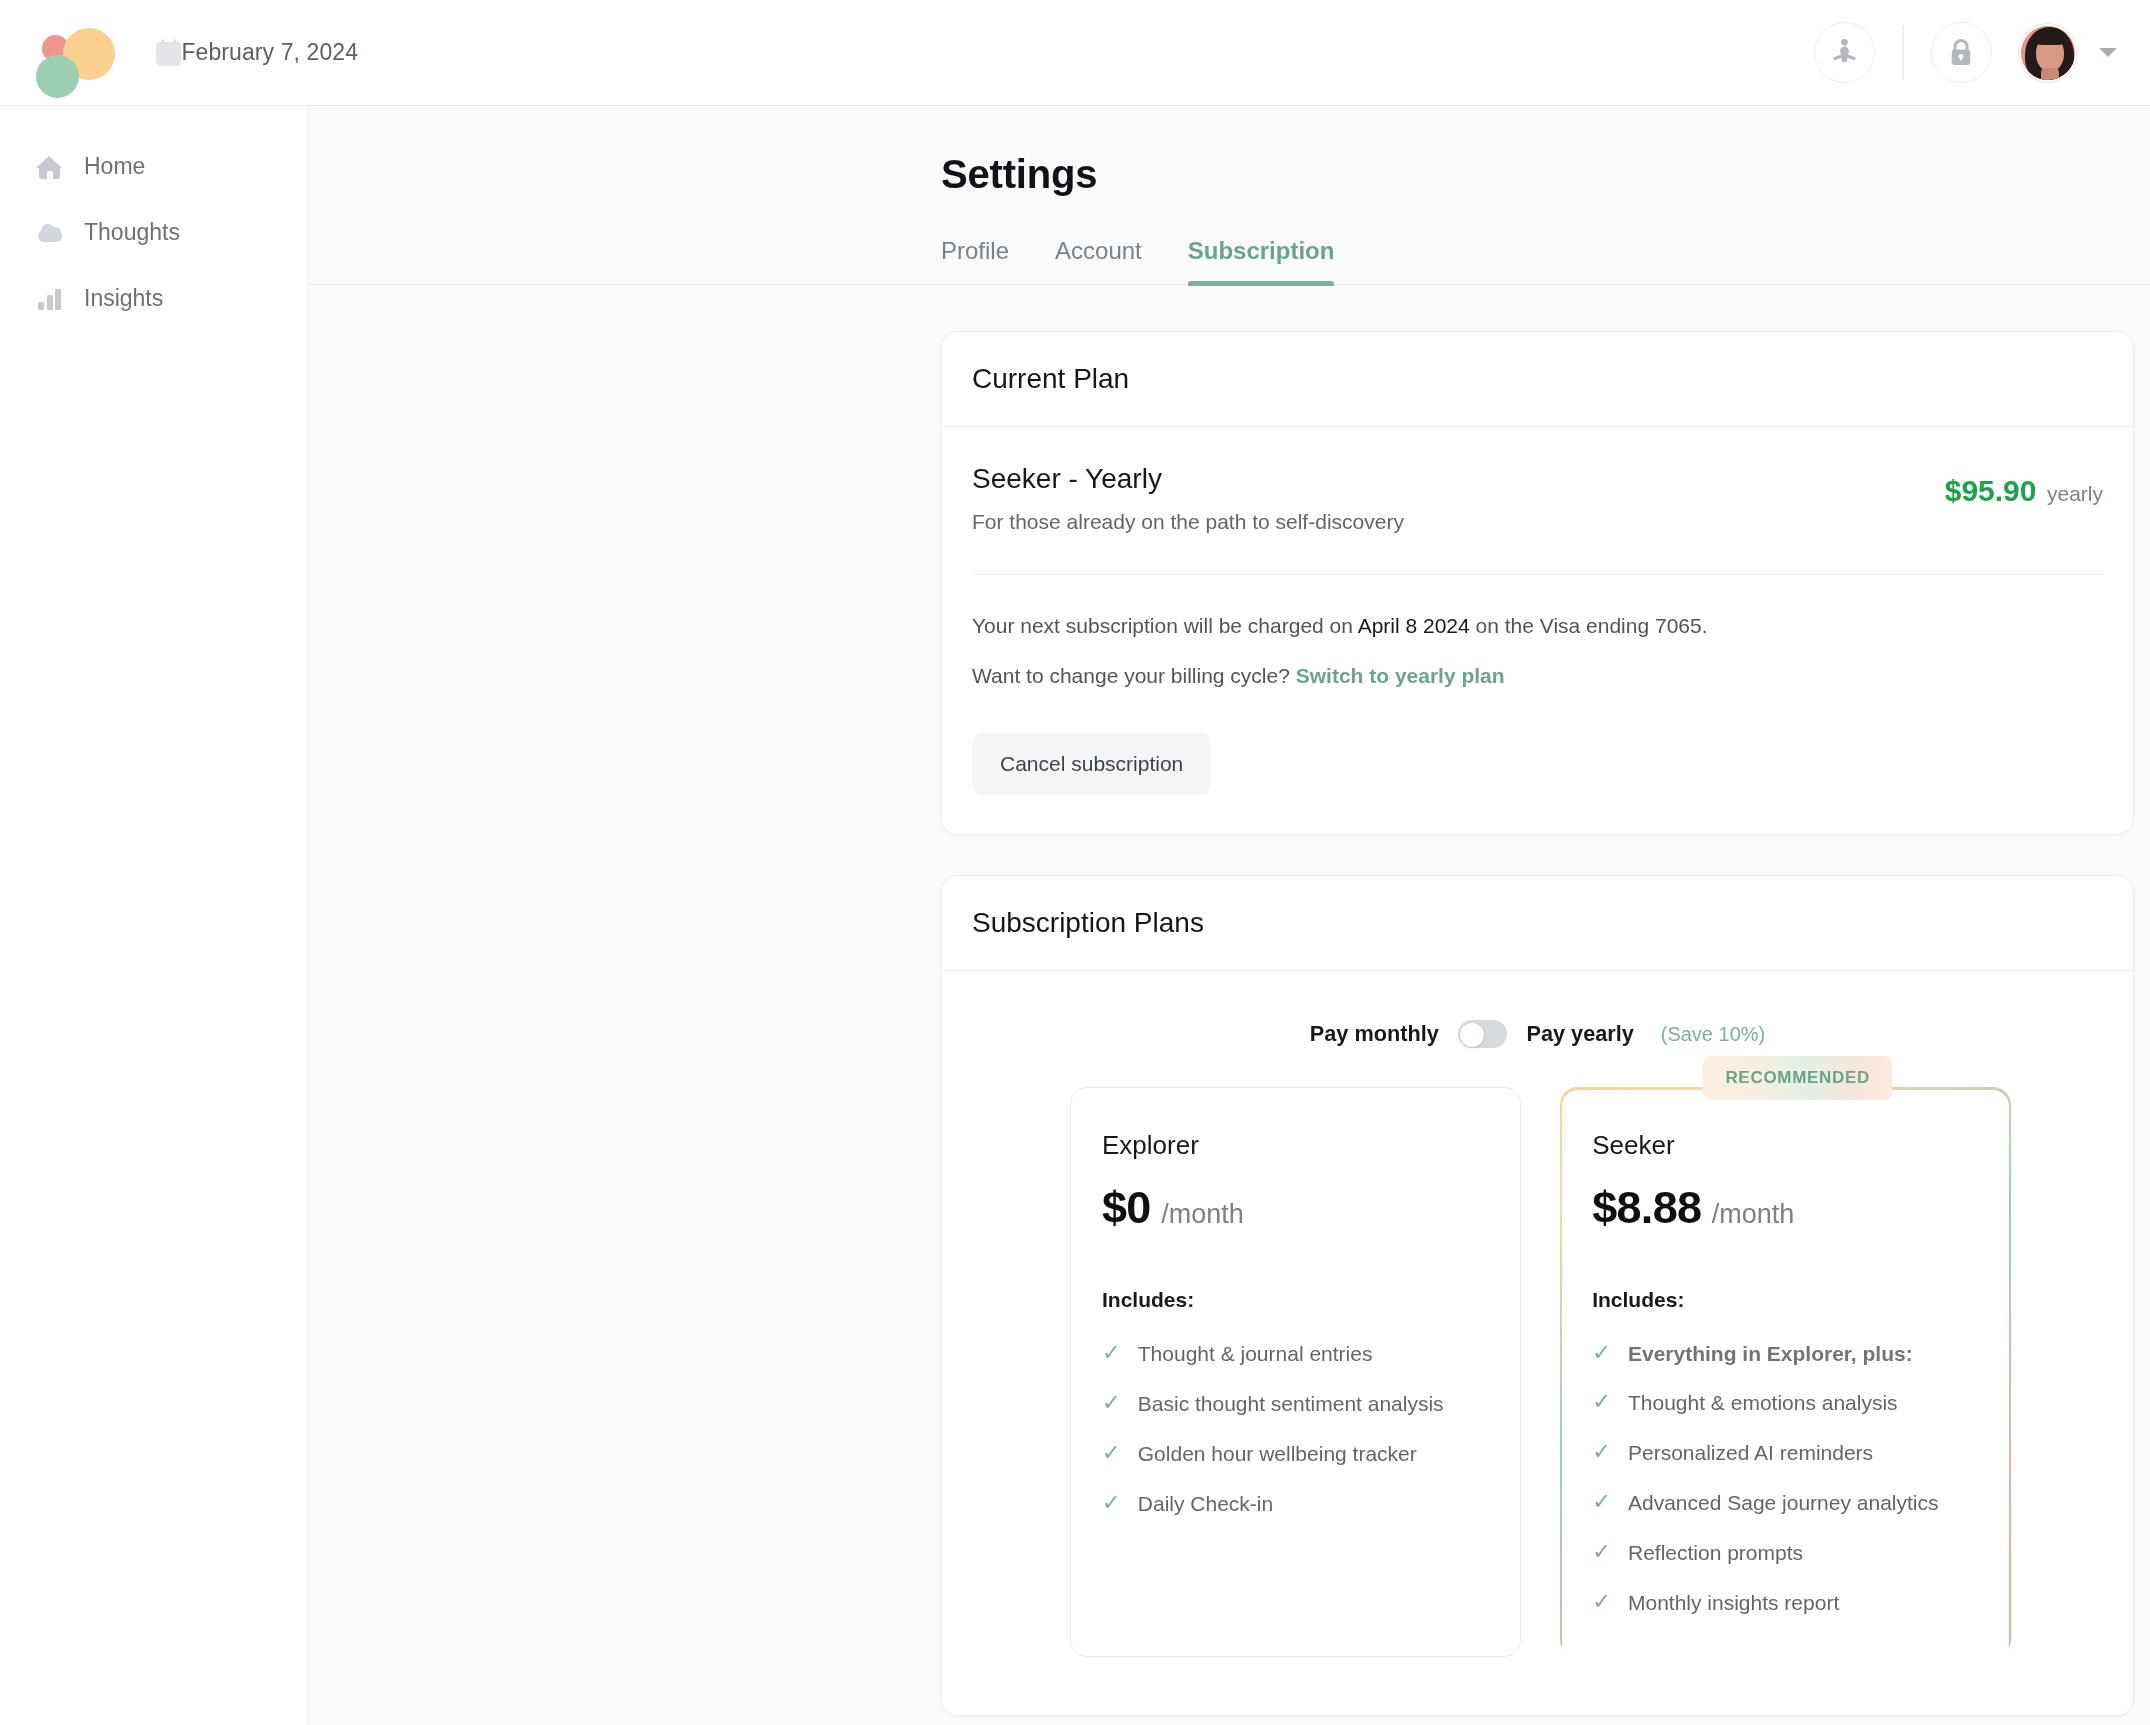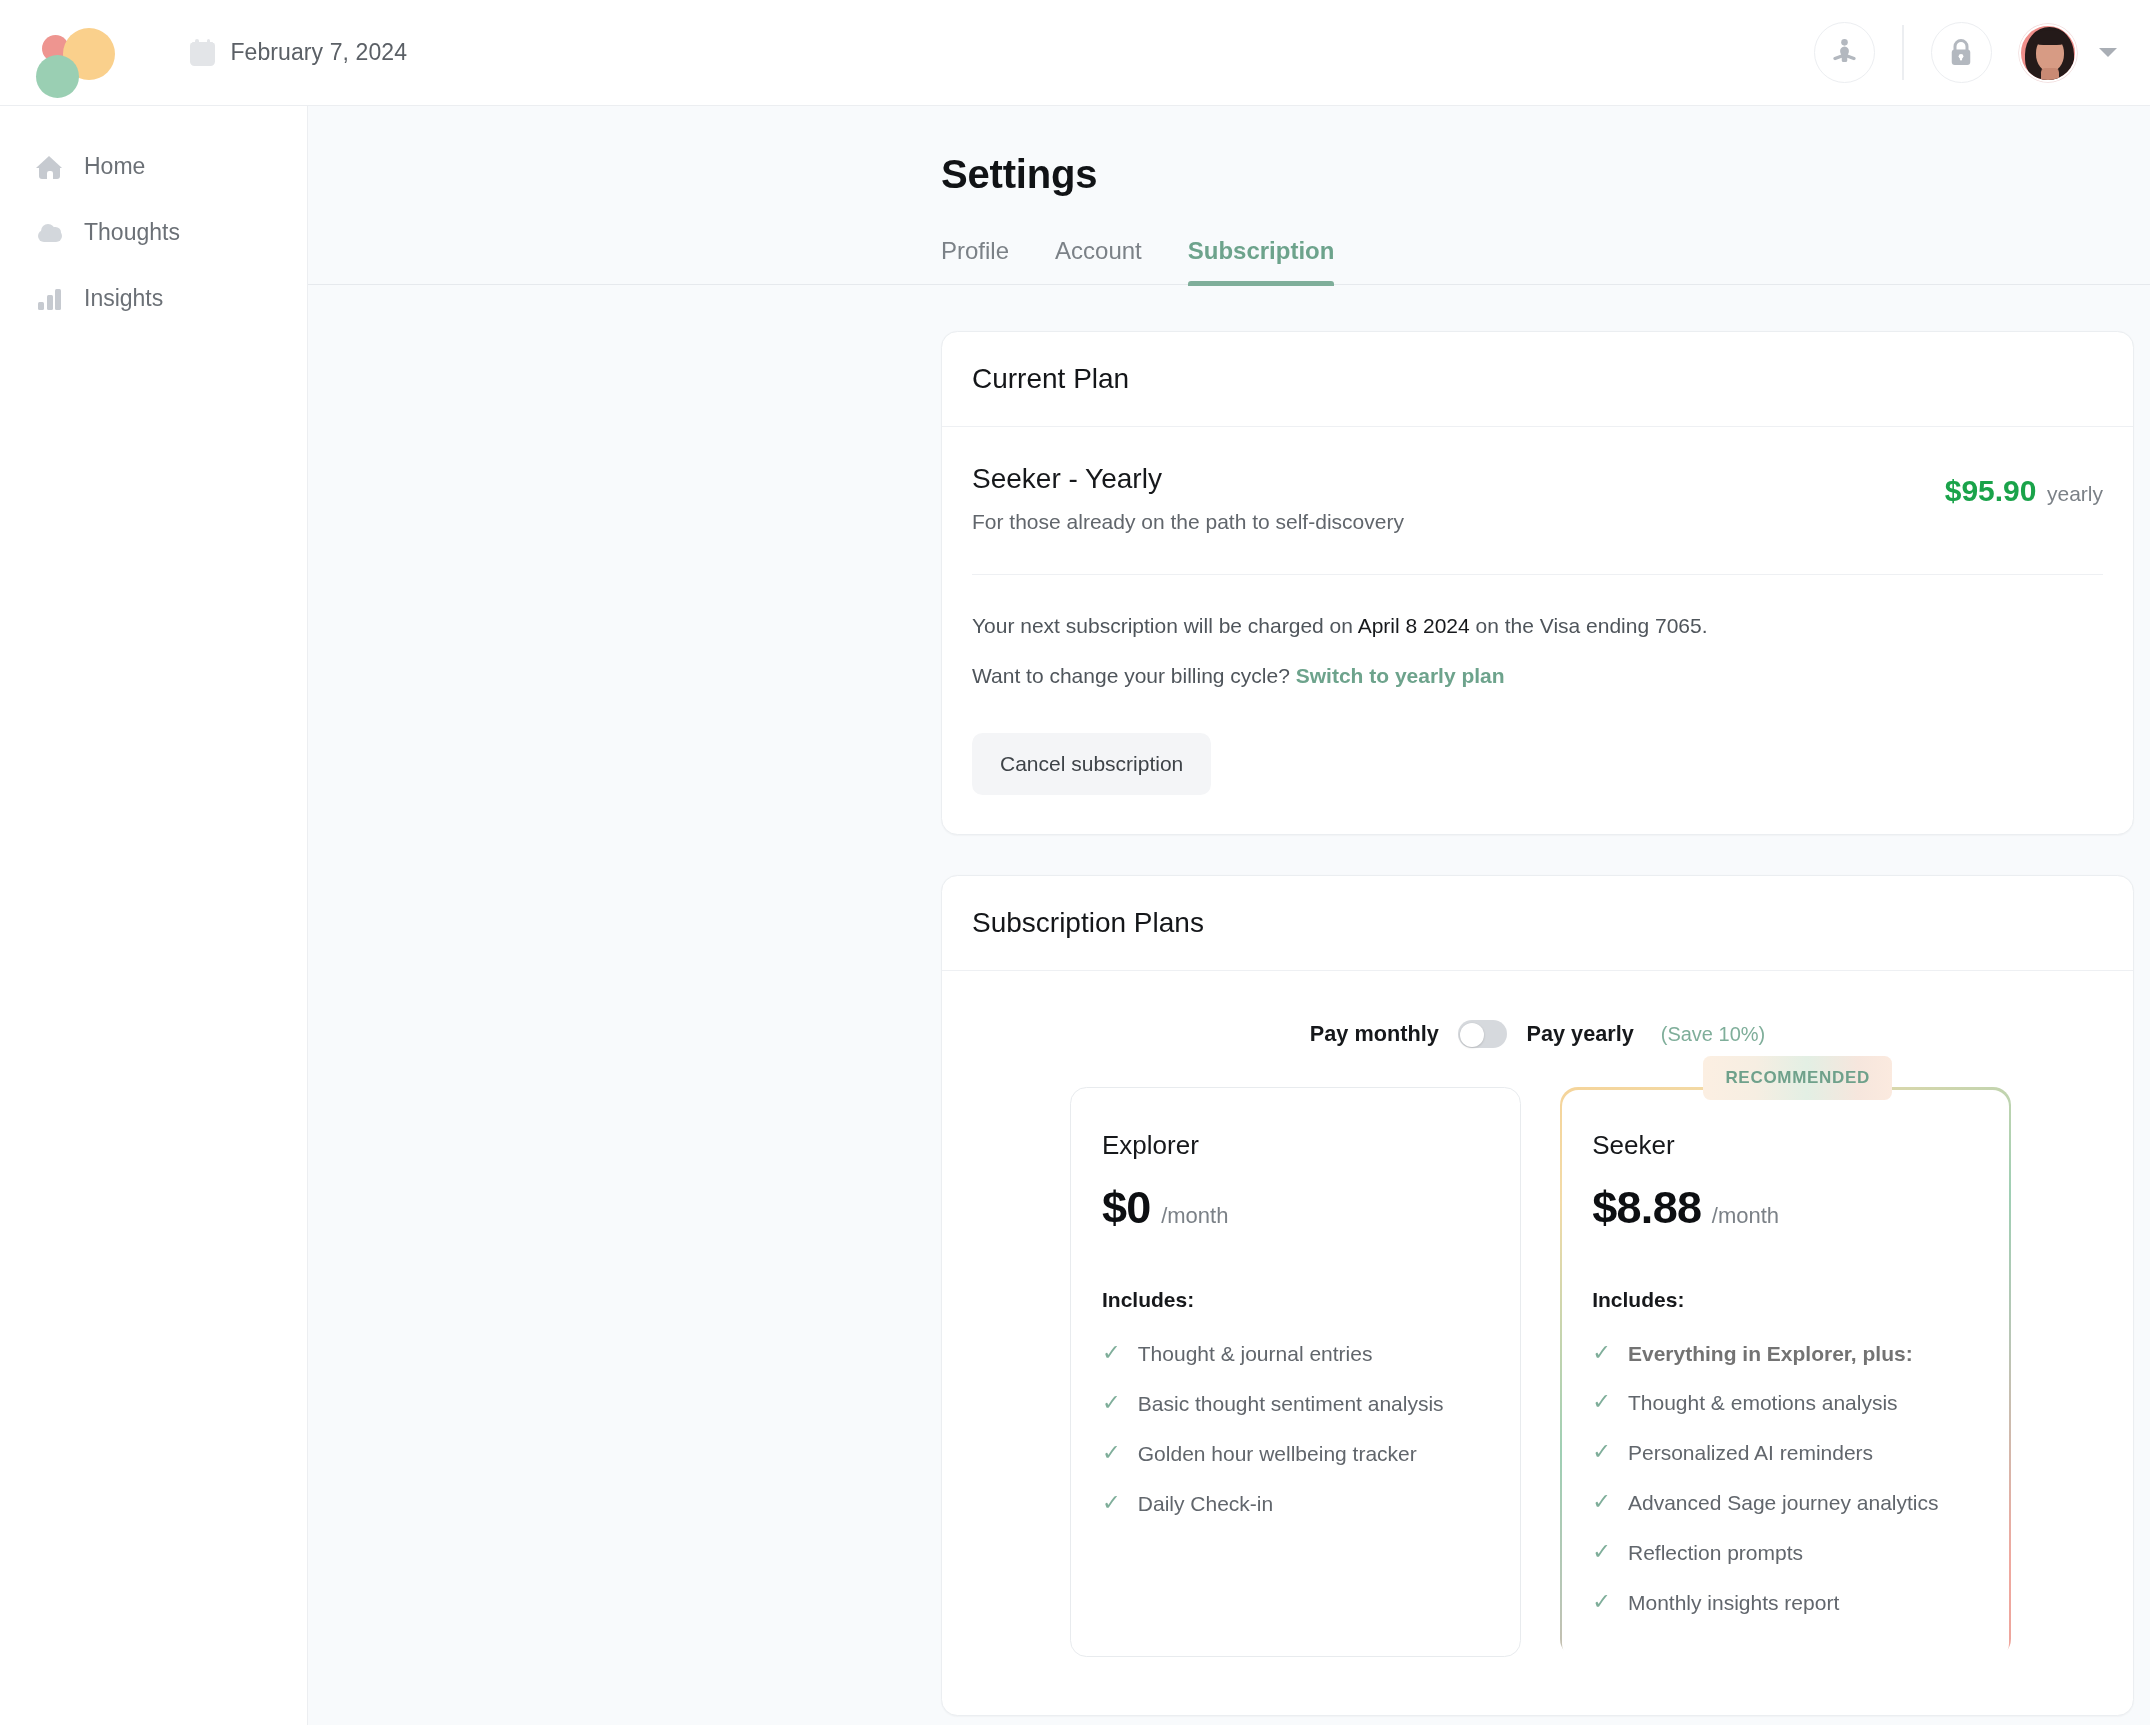--- a/index.html
+++ b/index.html
@@ -20,21 +20,21 @@
     position:relative;
   }
   .logo{
     width:64px;height:58px;margin-left:34px;
     position:relative;flex:0 0 auto;
   }
   .logo .c-pink{position:absolute;left:7.5px;top:11.2px;width:27px;height:27px;border-radius:50%;background:#ee9590}
   .logo .c-yellow{position:absolute;left:29px;top:4.5px;width:52px;height:52px;border-radius:50%;background:#fad08c}
   .logo .c-green{position:absolute;left:2.2px;top:31px;width:43px;height:43px;border-radius:50%;background:#9acfb3}
 
-  .date-chip{display:flex;align-items:flex-start;gap:15px;margin-left:92px}
+  .date-chip{display:flex;align-items:flex-start;margin-left:58px}
   .cal-icon{width:25.4px;height:27px;position:relative;flex:0 0 auto}
   .cal-icon .body{position:absolute;left:0;top:3px;width:25.4px;height:24px;border-radius:4.5px;background:#e3e5e8}
   .cal-icon .top{position:absolute;left:0;top:3px;width:25.4px;height:6.7px;border-radius:4.5px 4.5px 0 0;background:#e3e5e8}
   .cal-icon .pegl{position:absolute;left:5.2px;top:0;width:3.7px;height:6.7px;border-radius:2.2px;background:#e3e5e8}
   .cal-icon .pegr{position:absolute;right:5.2px;top:0;width:3.7px;height:6.7px;border-radius:2.2px;background:#e3e5e8}
   .date-text{font-size:23px;color:#5b6066;letter-spacing:0.1px}
 
   .topbar-right{
     margin-left:auto;display:flex;align-items:center;gap:0;margin-right:34px;
   }
@@ -161,21 +161,21 @@
   }
   .rec-badge{
     position:absolute;top:-31px;left:143px;
     background:linear-gradient(90deg,#fcefe2 0%,#f6eee2 28%,#e3efe4 55%,#f6e6dd 82%,#fbeadf 100%);
     color:#6fa18b;font-size:17px;font-weight:700;letter-spacing:0.7px;
     padding:12px 22.4px;border-radius:7.5px;z-index:3;
   }
   .pc-name{font-size:26px;color:#16181b;font-weight:400}
   .pc-price-row{display:flex;align-items:baseline;gap:10.5px;margin-top:21px}
   .pc-price{font-size:45px;font-weight:700;color:#0d0f12;letter-spacing:-0.7px}
-  .pc-per{font-size:22px;color:#7b8187}
+  .pc-per{font-size:27px;color:#7b8187}
   .pc-includes{font-size:21px;font-weight:700;color:#16181b;margin-top:54px}
   .feat-list{margin-top:27px;display:flex;flex-direction:column;gap:19.4px}
   .feat{display:flex;gap:16.4px;align-items:flex-start}
   .check{
     color:#7fae9a;font-size:22.4px;line-height:1.25;flex:0 0 auto;width:19.4px;
     display:flex;align-items:center;
   }
   .feat-txt{font-size:21px;color:#61666c;line-height:1.45;max-width:332px}
   .feat-txt.strong{color:#737373;font-weight:700}
 </style>

